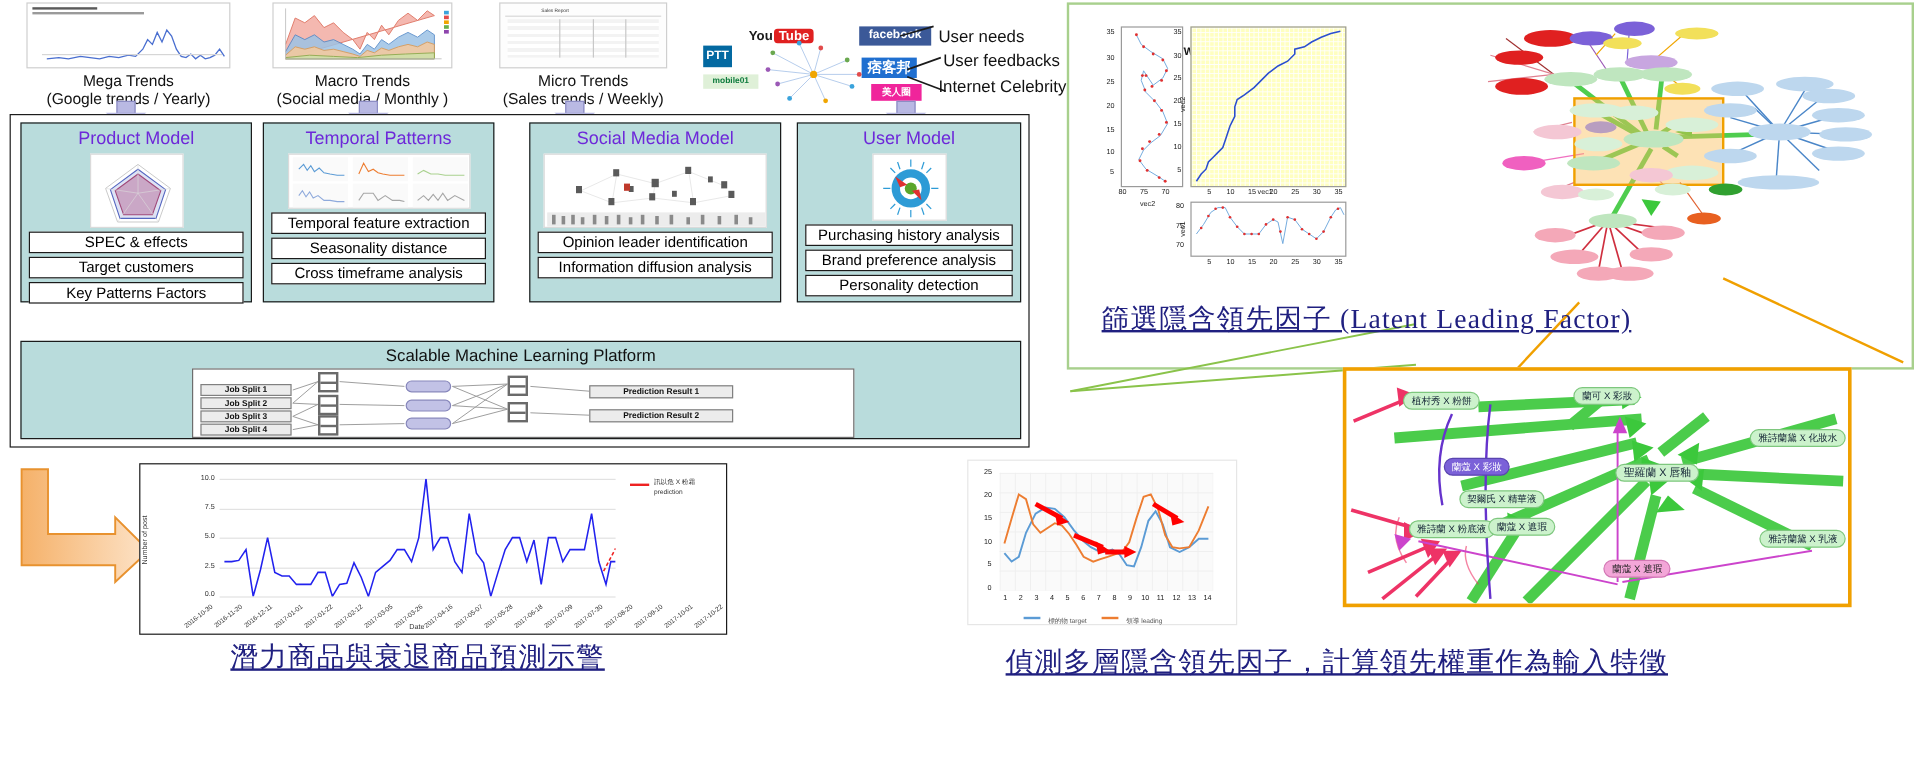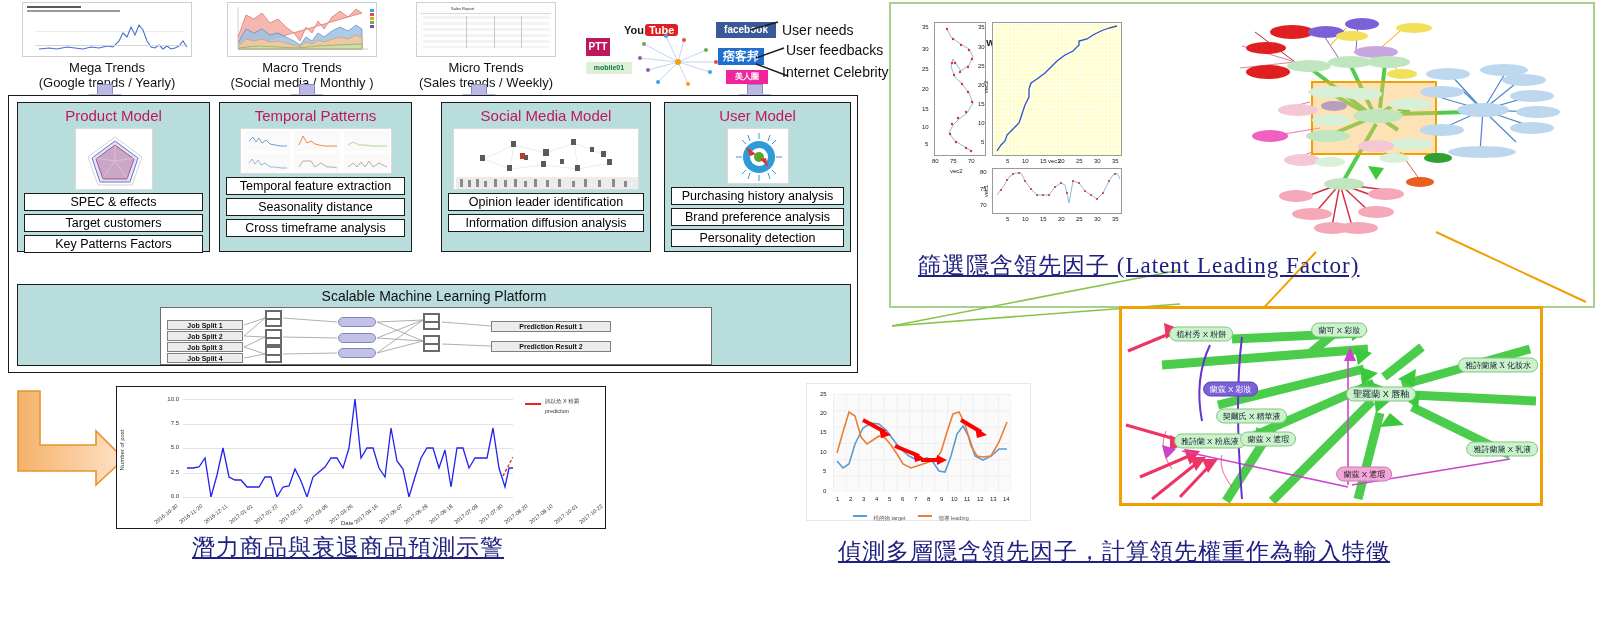--- a/index.html
+++ b/index.html
@@ -26,21 +26,21 @@
   .parrow{position:absolute;width:34px;height:22px;}
   .parrow .stem{position:absolute;left:9px;top:0;width:16px;height:11px;background:#b9b9e3;border:1px solid #8d8dc4;box-sizing:border-box;}
   .parrow .tip{position:absolute;left:0;top:10px;width:0;height:0;
         border-left:17px solid transparent;border-right:17px solid transparent;border-top:12px solid #b9b9e3;}
 
   
   #arch{position:absolute;left:8px;top:95px;width:850px;height:278px;
         border:1px solid #1c1c1c;background:#ffffff;box-sizing:border-box;}
   .model-col{position:absolute;top:6px;width:193px;height:150px;background:#b9dcdc;
              border:1px solid #1b1b1b;box-sizing:border-box;}
-  .model-title{text-align:center;color:#be185d;font-size:15px;line-height:17px;margin-top:4px;}
+  .model-title{text-align:center;color:#6d28d9;font-size:15px;line-height:17px;margin-top:4px;}
   .model-img{margin:4px auto 0;background:#fff;border:1px solid #dadada;box-sizing:border-box;position:relative;overflow:hidden;}
   .model-item{margin:3px 6px 0;background:#fff;border:1px solid #1b1b1b;box-sizing:border-box;
               text-align:center;font-size:12.5px;line-height:17px;height:18px;white-space:nowrap;overflow:hidden;}
 
   .band{position:absolute;left:8px;width:834px;box-sizing:border-box;text-align:center;}
   #band-hpm{top:163px;height:22px;background:#c8c8e8;border:1px solid #1b1b1b;
             font-size:14px;line-height:21px;color:#111;}
   #band-smlp{top:188px;height:82px;background:#b9dcdc;border:1px solid #1b1b1b;}
   .smlp-title{font-size:14px;line-height:17px;margin-top:3px;color:#111;}
   .smlp-canvas{position:absolute;left:142px;top:22px;width:550px;height:56px;background:#fff;border:1px solid #6d6d6d;}
@@ -151,21 +151,21 @@
       <div style="position:absolute;left:34%;top:0;bottom:0;width:1px;background:#c8c8c8;"></div>
       <div style="position:absolute;left:56%;top:0;bottom:0;width:1px;background:#c8c8c8;"></div>
       <div style="position:absolute;left:78%;top:0;bottom:0;width:1px;background:#c8c8c8;"></div>
     </div>
   </div>
   <div class="src-cap">Micro Trends</div>
   <div class="src-cap2">(Sales trends / Weekly)</div>
 </div>
 
 <div class="abs" style="left:586px;top:14px;width:300px;height:72px;">
-  <div class="lgo" style="left:0px;top:24px;width:24px;height:18px;background:#be185d;font-size:10px;line-height:18px;">PTT</div>
+  <div class="lgo" style="left:0px;top:24px;width:24px;height:18px;background:#0369a1;font-size:10px;line-height:18px;">PTT</div>
   <div class="lgo" style="left:0px;top:48px;width:46px;height:12px;background:#dff0d8;color:#0b7a3b;font-size:7px;line-height:12px;">mobile01</div>
   <div class="lgo" style="left:38px;top:8px;width:62px;height:16px;background:#ffffff;color:#1b1b1b;font-size:11px;line-height:16px;text-align:left;">
     You<span style="background:#e02020;color:#fff;padding:0 4px;border-radius:3px;margin-left:1px;">Tube</span>
   </div>
   <div class="lgo" style="left:130px;top:8px;width:60px;height:16px;background:#3b5998;font-size:10px;line-height:16px;">facebook</div>
   <div class="lgo" style="left:132px;top:34px;width:46px;height:17px;background:#1f6fd0;font-size:12px;line-height:17px;">痞客邦</div>
   <div class="lgo" style="left:140px;top:56px;width:42px;height:14px;background:#f0259b;font-size:8px;line-height:14px;">美人圈</div>
   <svg width="120" height="64" style="position:absolute;left:36px;top:14px;">
     <g stroke="#a8c3e8" stroke-width="0.7" fill="none">
       <path d="M56,34 L22,16"></path>

